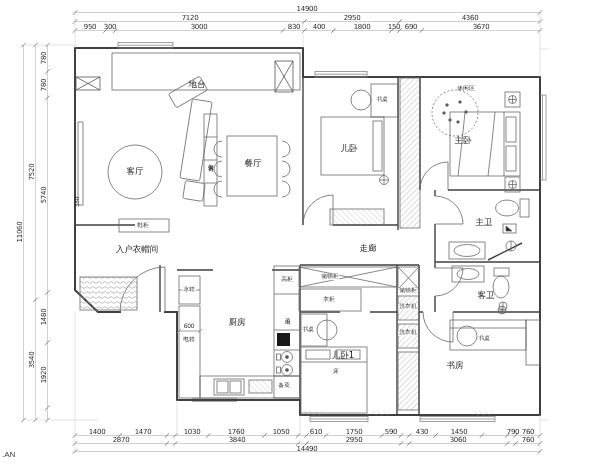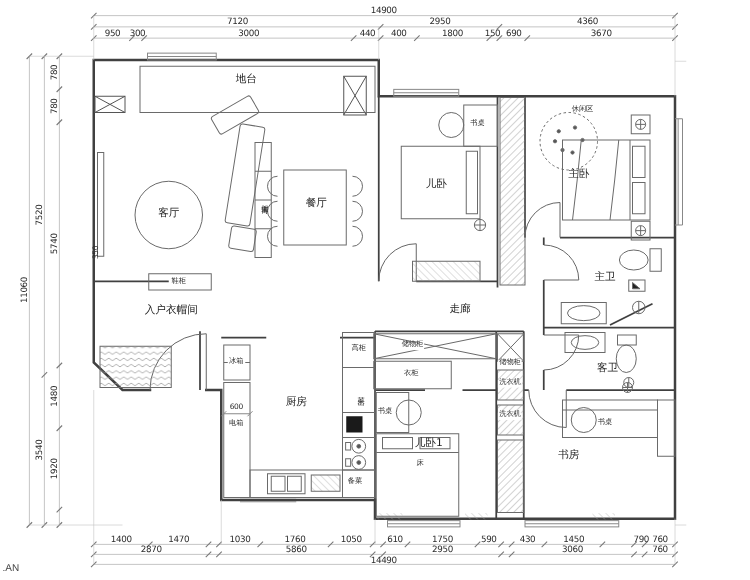--- a/index.html
+++ b/index.html
@@ -322,41 +322,41 @@
       <line x1="553" y1="420" x2="540" y2="420" stroke="#c5c5c5" stroke-width="0.5"></line>
     </svg>
 
 <span class="d" style="left:307px;top:9px">14900</span>
 <span class="d" style="left:190px;top:18px">7120</span>
 <span class="d" style="left:352px;top:18px">2950</span>
 <span class="d" style="left:470px;top:18px">4360</span>
 <span class="d" style="left:90px;top:27px">950</span>
 <span class="d" style="left:110px;top:27px">300</span>
 <span class="d" style="left:199px;top:27px">3000</span>
-<span class="d" style="left:294px;top:27px">440</span>
+<span class="d" style="left:294px;top:27px">830</span>
 <span class="d" style="left:319px;top:27px">400</span>
 <span class="d" style="left:362px;top:27px">1800</span>
 <span class="d" style="left:394px;top:27px">150</span>
 <span class="d" style="left:411px;top:27px">690</span>
 <span class="d" style="left:481px;top:27px">3670</span>
 
 <span class="d" style="left:97px;top:432px">1400</span>
 <span class="d" style="left:143px;top:432px">1470</span>
 <span class="d" style="left:192px;top:432px">1030</span>
 <span class="d" style="left:236px;top:432px">1760</span>
 <span class="d" style="left:281px;top:432px">1050</span>
 <span class="d" style="left:316px;top:432px">610</span>
 <span class="d" style="left:354px;top:432px">1750</span>
 <span class="d" style="left:391px;top:432px">590</span>
 <span class="d" style="left:422px;top:432px">430</span>
 <span class="d" style="left:459px;top:432px">1450</span>
 <span class="d" style="left:513px;top:432px">790</span>
 <span class="d" style="left:528px;top:432px">760</span>
 <span class="d" style="left:121px;top:440px">2870</span>
-<span class="d" style="left:237px;top:440px">5860</span>
+<span class="d" style="left:237px;top:440px">3840</span>
 <span class="d" style="left:354px;top:440px">2950</span>
 <span class="d" style="left:458px;top:440px">3060</span>
 <span class="d" style="left:528px;top:440px">760</span>
 <span class="d" style="left:307px;top:449px">14490</span>
 
 <span class="dv" style="left:44px;top:58px">780</span>
 <span class="dv" style="left:44px;top:85px">780</span>
 <span class="dv" style="left:44px;top:195px">5740</span>
 <span class="dv" style="left:44px;top:317px">1480</span>
 <span class="dv" style="left:44px;top:375px">1920</span>
@@ -376,21 +376,21 @@
 <span class="dv" style="left:556px;top:388px">1860</span>
 <span class="dv" style="left:567px;top:106px">3300</span>
 <span class="dv" style="left:567px;top:206px">2680</span>
 <span class="dv" style="left:567px;top:268px">1650</span>
 <span class="dv" style="left:567px;top:360px">3630</span>
 <span class="dv" style="left:578px;top:234px">10660</span>
 
 <span class="dv" style="left:77px;top:202px;font-size:6px">350</span>
 <span class="d" style="left:189px;top:326px;font-size:6px">600</span>
 
-<span class="l" style="left:197px;top:64px">地台</span>
+<span class="l" style="left:197px;top:84px">地台</span>
 <span class="l" style="left:135px;top:171px">客厅</span>
 <span class="l s v" style="left:210px;top:161px">博古架</span>
 <span class="l" style="left:253px;top:163px">餐厅</span>
 <span class="l" style="left:349px;top:148px">儿卧</span>
 <span class="l s" style="left:382px;top:100px">书桌</span>
 <span class="l s" style="left:466px;top:89px">休闲区</span>
 <span class="l" style="left:463px;top:140px">主卧</span>
 <span class="l" style="left:368px;top:248px">走廊</span>
 <span class="l" style="left:484px;top:222px">主卫</span>
 <span class="l" style="left:486px;top:295px">客卫</span>

